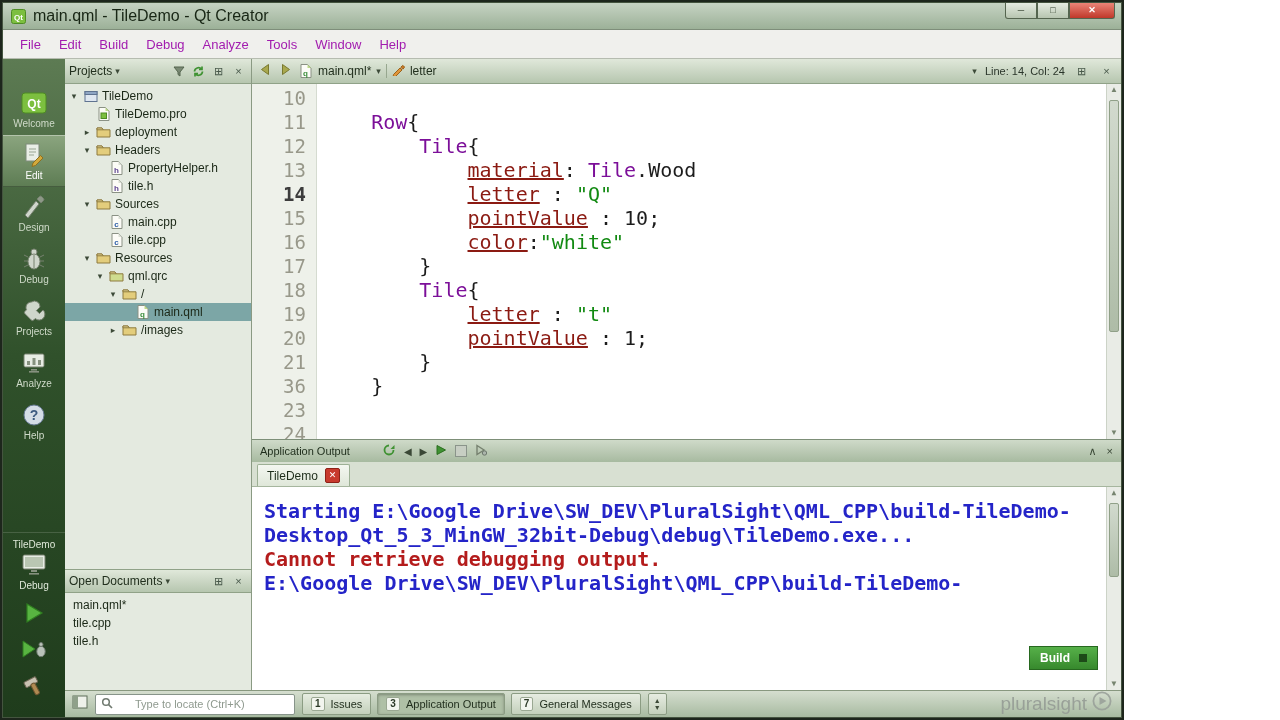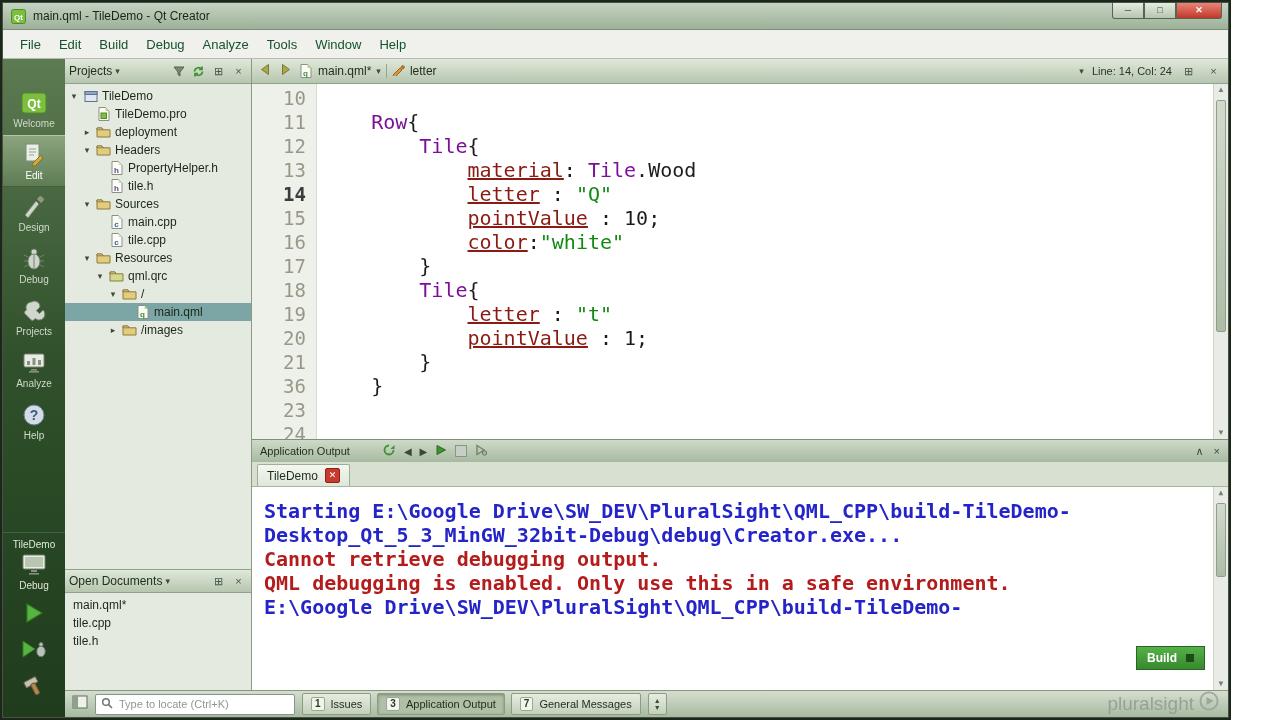--- a/index.html
+++ b/index.html
@@ -1,30 +1,30 @@
 <!DOCTYPE html>
 <html style="--info: #2424c8; --error: #b41c1c; --sel: #7ca6a6;"><head>
 <meta charset="utf-8">
 <style>
   html,body{margin:0;padding:0;}
   body{font-family:"Liberation Sans",sans-serif;}
-  .frame{position:relative;width:1231px;height:720px;background:#1d261c;overflow:hidden;}
+  .frame{position:relative;width:1124px;height:720px;background:#1d261c;overflow:hidden;}
   .window{position:absolute;inset:2px;display:flex;flex-direction:column;background:#dde5da;border:1px solid #44543f;}
 
   
   .titlebar{height:26px;background:linear-gradient(#c6d3c3,#9cb198);border-bottom:1px solid #7e8e7a;display:flex;align-items:center;padding:0 8px;gap:7px;position:relative;flex:0 0 auto;}
-  .title-text{font-size:12px;color:#182615;}
+  .title-text{font-size:16px;color:#182615;}
   .win-controls{position:absolute;top:0;right:6px;display:flex;}
   .win-btn{width:30px;height:15px;border:1px solid #55654f;border-top:none;background:linear-gradient(#e5ecE1,#b7c5b0);color:#2c3a28;font-size:9px;line-height:14px;text-align:center;}
   .win-btn.min{border-radius:0 0 0 3px;}
   .win-btn.close{width:44px;background:linear-gradient(#ea8477,#c0382a);color:#fff;border-radius:0 0 3px 0;font-weight:bold;}
 
   
   .menubar{height:28px;background:#f0f0ed;border-bottom:1px solid #b6bcb0;display:flex;align-items:center;padding-left:8px;flex:0 0 auto;}
-  .menu-item{padding:5px 9px;font-size:13px;color:#14532d;}
+  .menu-item{padding:5px 9px;font-size:13px;color:#a21caf;}
 
   .bodyrow{flex:1;display:flex;min-height:0;}
 
   
   .modebar{width:62px;flex:0 0 auto;background:linear-gradient(#5d7b53,#30512b 45%,#1f3c1c);display:flex;flex-direction:column;padding-top:24px;}
   .mode{height:52px;display:flex;flex-direction:column;align-items:center;justify-content:center;gap:2px;color:#cfdac9;font-size:10px;}
   .mode.sel{background:linear-gradient(#8ba57f,#5d7c53);color:#ffffff;box-shadow:inset 0 1px 0 rgba(255,255,255,.35), inset 0 -1px 0 rgba(0,0,0,.25);}
   .mico{height:26px;display:flex;align-items:center;}
   .mb-spacer{flex:1;}
   .kit{display:flex;flex-direction:column;align-items:center;gap:2px;padding:6px 0 4px;color:#dfe8d9;font-size:10px;border-top:1px solid rgba(255,255,255,.15);}
@@ -82,21 +82,21 @@
   .out-tab{height:21px;background:linear-gradient(#f4f7f1,#dfe7d9);border:1px solid #9db095;border-bottom:none;border-radius:2px 2px 0 0;display:flex;align-items:center;gap:7px;padding:0 9px;font-size:12px;color:#1e2d1b;}
   .tab-close{width:13px;height:13px;background:#c83a2e;border:1px solid #8e2117;border-radius:2px;color:#fff;font-size:9px;line-height:12px;text-align:center;}
   .out-body{flex:1;background:#fff;font-family:"DejaVu Sans Mono",monospace;font-size:20px;font-weight:bold;line-height:24px;padding:12px 0 0 12px;position:relative;overflow:hidden;}
   .ol{white-space:pre;}
   .ol-info{color:var(--info,#2424c8);}
   .ol-error{color:var(--error,#b41c1c);}
   .out-scroll{position:absolute;top:0;right:0;bottom:0;width:14px;background:#e9ece6;border-left:1px solid #ccd3c7;font-size:8px;color:#76846f;text-align:center;font-weight:normal;}
 
   
   .statusbar{height:26px;flex:0 0 auto;background:linear-gradient(#d5decf,#a7baa0);border-top:1px solid #88987f;display:flex;align-items:center;gap:7px;padding:0 7px;}
-  .locator{width:188px;height:19px;background:#fff;border:1px solid #87948a;border-radius:2px;display:flex;gap:4px;padding:0 5px;}
+  .locator{width:188px;height:19px;background:#fff;border:1px solid #87948a;border-radius:2px;display:flex;gap:20px;padding:0 5px;}
   .locator input{border:none;outline:none;background:transparent;font-size:11px;color:#333;width:100%;font-family:"Liberation Sans",sans-serif;}
   .locator input::placeholder{color:#8f9a8f;}
   .sb-pane{height:20px;display:flex;align-items:center;gap:6px;padding:0 8px;border:1px solid #8b9c83;border-radius:2px;background:linear-gradient(#e6ece1,#c3d0bb);font-size:11px;color:#23301f;}
   .sb-pane.active{background:#afc0a6;box-shadow:inset 0 1px 3px rgba(0,0,0,.3);}
   .sb-num{font-weight:bold;font-size:10px;color:#2c3a28;background:#f2f5ee;border:1px solid #9aa892;border-radius:2px;padding:0 3px;line-height:12px;}
   .sb-spin{width:17px;height:20px;border:1px solid #8b9c83;border-radius:2px;background:linear-gradient(#e6ece1,#c3d0bb);display:flex;flex-direction:column;align-items:center;justify-content:center;font-size:7px;color:#3c4a38;line-height:7px;}
 
   
   .build-badge{position:absolute;right:26px;bottom:50px;height:22px;background:linear-gradient(#56b049,#37892d);border:1px solid #27681f;color:#fff;font-size:12px;font-weight:bold;display:flex;align-items:center;gap:9px;padding:0 10px;z-index:20;}
   .bb-sq{width:8px;height:8px;background:#1d4a18;display:inline-block;}
@@ -551,23 +551,22 @@
               </div>
               <div class="out-tabs">
                 <div class="out-tab">
                   <span>TileDemo</span>
                   <span class="tab-close">✕</span>
                 </div>
               </div>
               <div class="out-body">
                 <div>
                     <div class="ol ol-info">Starting E:\Google Drive\SW_DEV\PluralSight\QML_CPP\build-TileDemo-</div>
-                    <div class="ol ol-info">Desktop_Qt_5_3_MinGW_32bit-Debug\debug\Creator.exe...</div>
+                    <div class="ol ol-info">Desktop_Qt_5_3_MinGW_32bit-Debug\debug\TileDemo.exe...</div>
                     <div class="ol ol-error">Cannot retrieve debugging output.</div>
-                    <div class="ol ol-error">QML debugging is enabled. Only use this in a safe environment.</div>
                     <div class="ol ol-info">E:\Google Drive\SW_DEV\PluralSight\QML_CPP\build-TileDemo-</div>
                   </div>
                 <div class="out-scroll">
                   <div class="vs-arrow">▲</div>
                   <div class="vs-thumb" style="top:16px;height:72px;"></div>
                   <div class="vs-arrow" style="position:absolute;bottom:0;left:0;right:0;">▼</div>
                 </div>
               </div>
             </div>
           </div>

